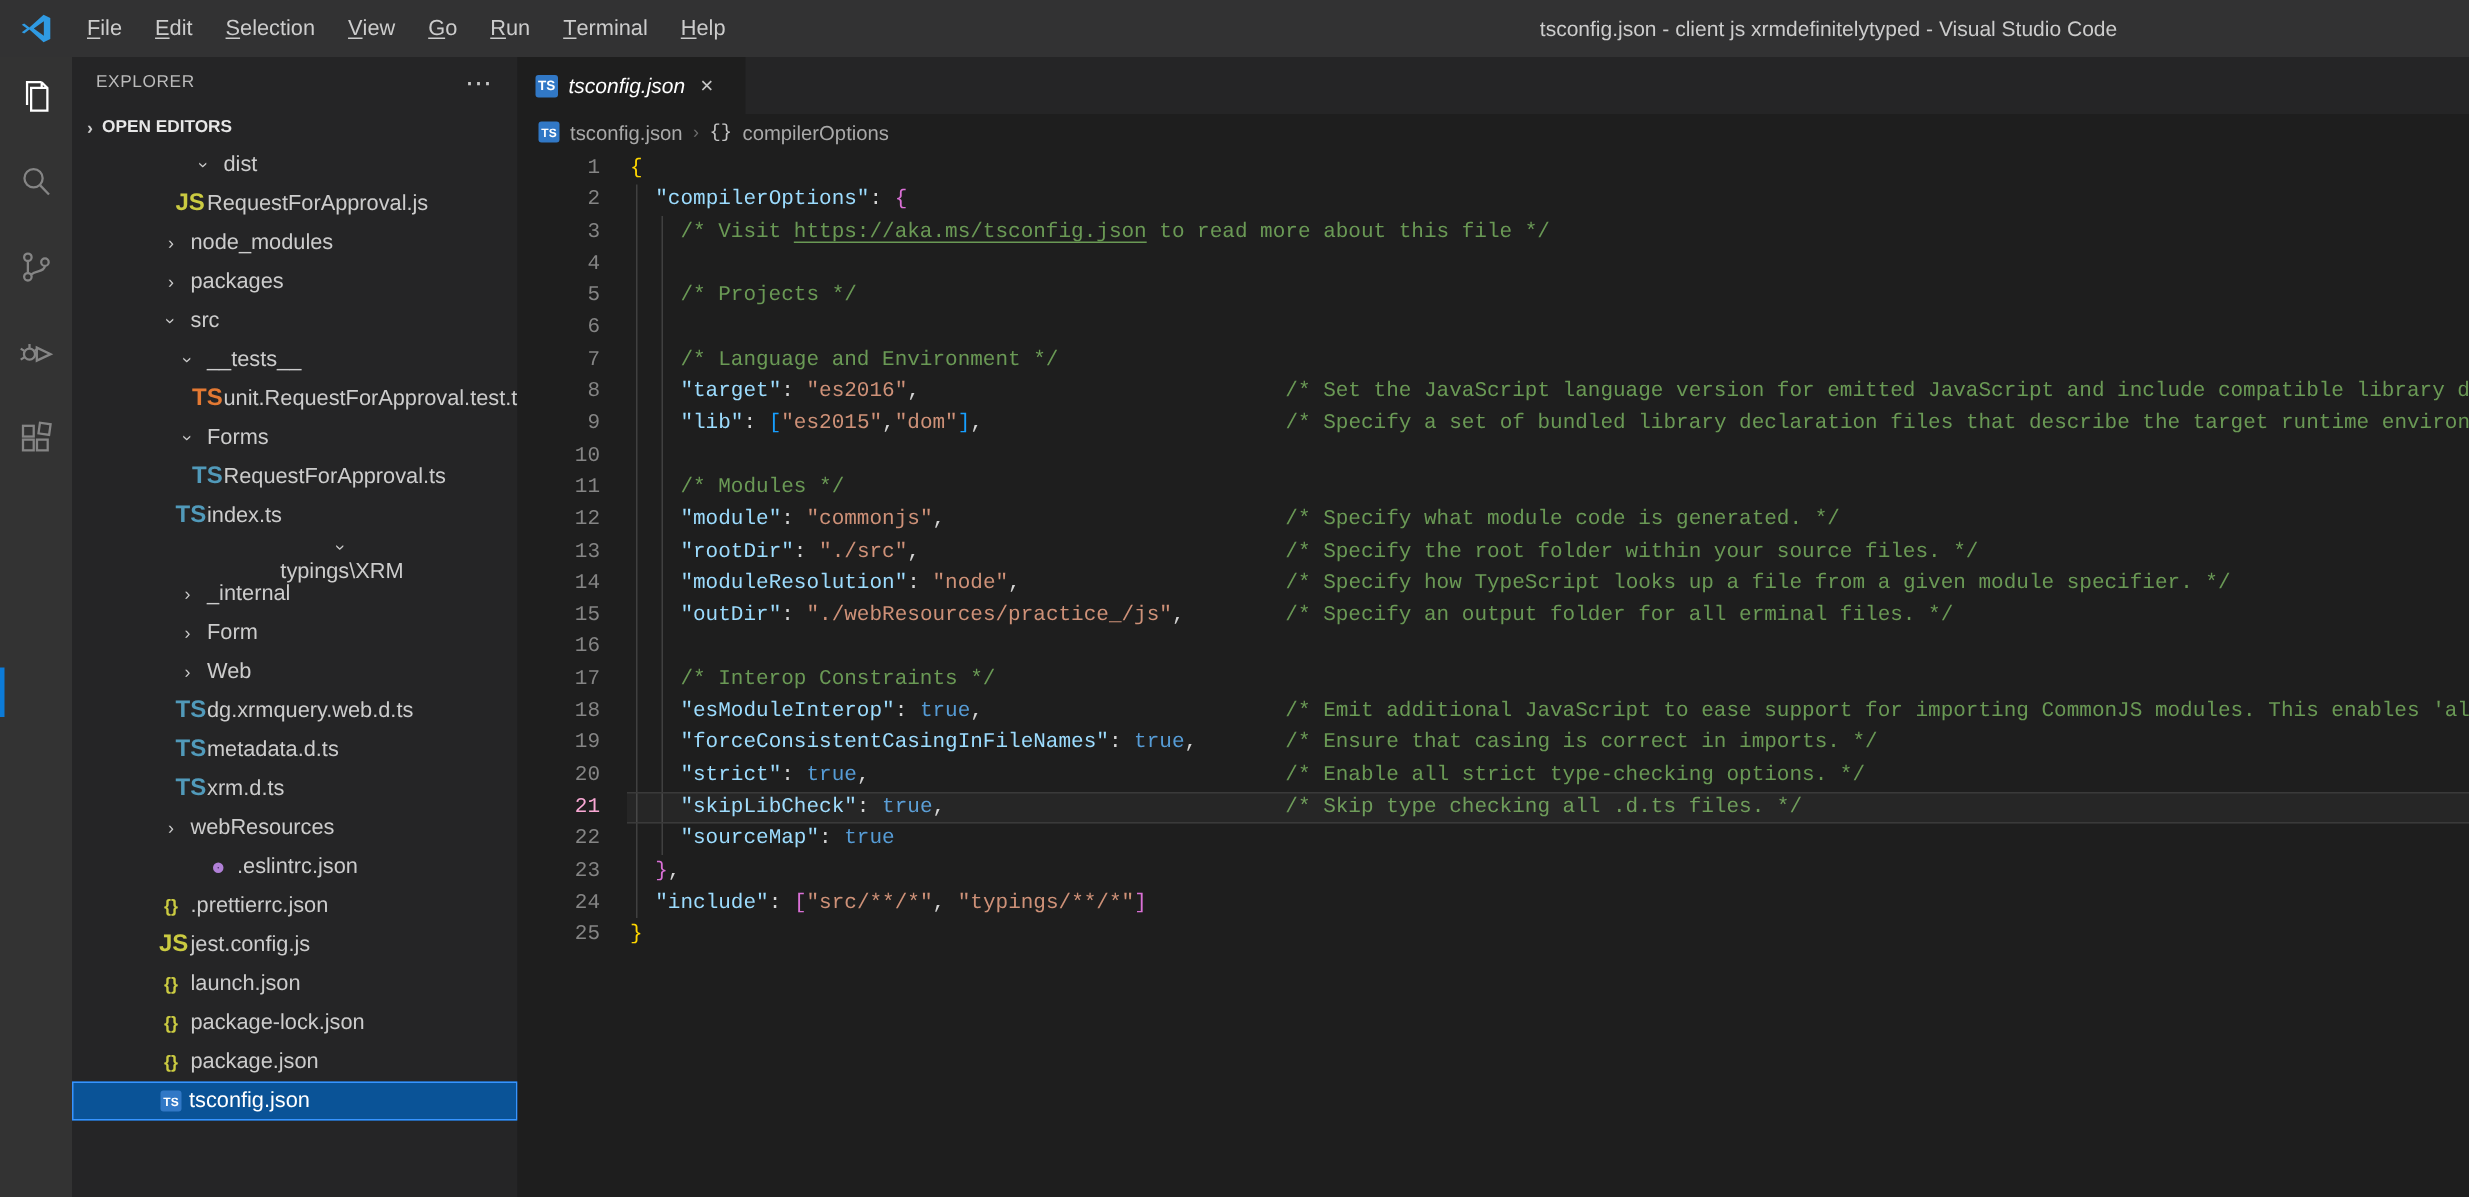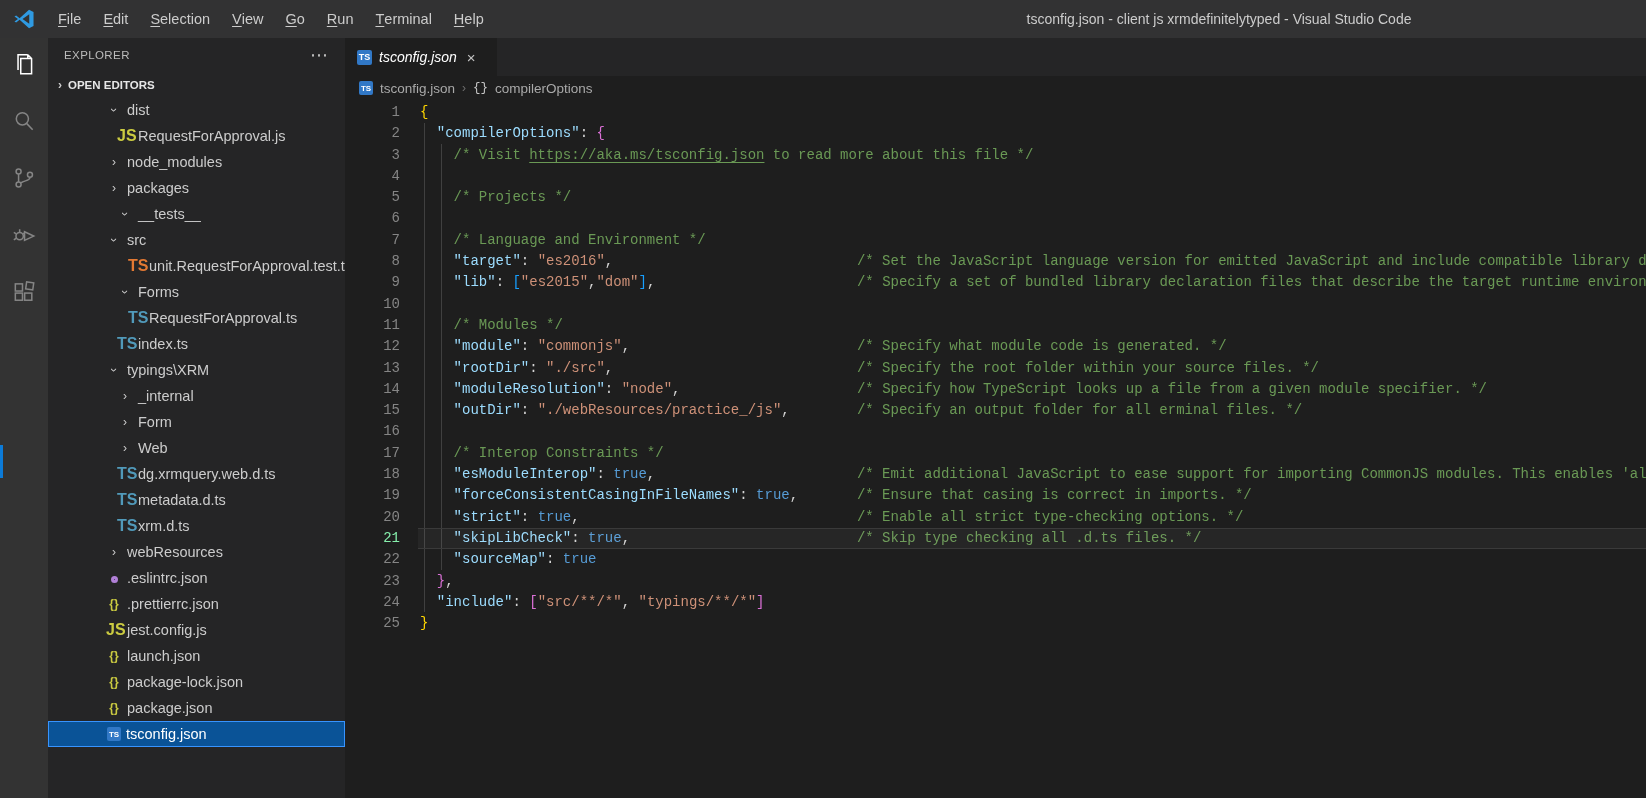--- a/index.html
+++ b/index.html
@@ -57,21 +57,21 @@
   .breadcrumb { height:24px; display:flex; align-items:center; padding-left:14px;
     color:#a9a9a9; font-size:13.5px; gap:7px; }
   .breadcrumb .sep { color:#6e6e6e; font-size:12px; }
   .breadcrumb .sym { color:#c5c5c5; font-family:"Liberation Mono",monospace; font-size:12.5px; }
 
   .codearea { position:relative; padding-top:2px; font-family:"Liberation Mono","DejaVu Sans Mono",monospace;
     font-size:14px; }
   .crow { height:21.3px; line-height:21.3px; white-space:pre; position:relative; }
   .ln { display:inline-block; width:55px; text-align:right; color:#858585; vertical-align:top; }
   .ctext { margin-left:20px; display:inline-block; vertical-align:top; }
-  .crow.current .ln { color:#86efac; }
+  .crow.current .ln { color:#f9a8d4; }
   .crow.current::after { content:""; position:absolute; left:73px; right:0; top:0; bottom:0;
     background:rgba(255,255,255,0.04); border-top:1px solid #3a3a3a; border-bottom:1px solid #3a3a3a; pointer-events:none; }
   .guide { position:absolute; width:1px; background:#404040; }
   .tk-key{color:#9cdcfe} .tk-str{color:#ce9178} .tk-kw{color:#569cd6} .tk-pun{color:#d4d4d4}
   .tk-com{color:#6a9955} .tk-comlink{color:#6a9955; text-decoration:underline; text-underline-offset:3px;}
   .tk-b1{color:#ffd700} .tk-b2{color:#da70d6} .tk-b3{color:#179fff}
 </style>
 </head>
 <body>
 
@@ -133,61 +133,61 @@
 <div class="sidebar">
   <div class="sb-title">
     <span>EXPLORER</span>
     <span class="more">⋯</span>
   </div>
   <div class="sb-section">
     <span class="chev">›</span>
     <span>OPEN EDITORS</span>
   </div>
   <div class="tree" id="tree">
-      <div class="trow" style="padding-left: 58px;">
+      <div class="trow" style="padding-left: 80px;">
         <span class="chev exp">›</span>
         <span class="lbl">dist</span>
       </div>
       <div class="trow" style="padding-left: 69px;">
         <span class="fi js">JS</span>
         <span class="lbl">RequestForApproval.js</span>
       </div>
       <div class="trow" style="padding-left: 58px;">
         <span class="chev">›</span>
         <span class="lbl">node_modules</span>
       </div>
       <div class="trow" style="padding-left: 58px;">
         <span class="chev">›</span>
         <span class="lbl">packages</span>
       </div>
+      <div class="trow" style="padding-left: 58px;">
+        <span class="chev exp">›</span>
+        <span class="lbl">src</span>
+      </div>
       <div class="trow" style="padding-left: 69px;">
         <span class="chev exp">›</span>
         <span class="lbl">__tests__</span>
-      </div>
-      <div class="trow" style="padding-left: 58px;">
-        <span class="chev exp">›</span>
-        <span class="lbl">src</span>
       </div>
       <div class="trow" style="padding-left: 80px;">
         <span class="fi tst">TS</span>
         <span class="lbl">unit.RequestForApproval.test.ts</span>
       </div>
       <div class="trow" style="padding-left: 69px;">
         <span class="chev exp">›</span>
         <span class="lbl">Forms</span>
       </div>
       <div class="trow" style="padding-left: 80px;">
         <span class="fi ts">TS</span>
         <span class="lbl">RequestForApproval.ts</span>
       </div>
       <div class="trow" style="padding-left: 69px;">
         <span class="fi ts">TS</span>
         <span class="lbl">index.ts</span>
       </div>
-      <div class="trow" style="padding-left: 58px;">
+      <div class="trow" style="padding-left: 58px; flex-direction: column;">
         <span class="chev exp">›</span>
         <span class="lbl">typings\XRM</span>
       </div>
       <div class="trow" style="padding-left: 69px;">
         <span class="chev">›</span>
         <span class="lbl">_internal</span>
       </div>
       <div class="trow" style="padding-left: 69px;">
         <span class="chev">›</span>
         <span class="lbl">Form</span>
@@ -205,21 +205,21 @@
         <span class="lbl">metadata.d.ts</span>
       </div>
       <div class="trow" style="padding-left: 69px;">
         <span class="fi ts">TS</span>
         <span class="lbl">xrm.d.ts</span>
       </div>
       <div class="trow" style="padding-left: 58px;">
         <span class="chev">›</span>
         <span class="lbl">webResources</span>
       </div>
-      <div class="trow" style="padding-left: 58px;">
+      <div class="trow" style="padding-left: 58px; margin-left: 31px;">
         <span class="fi eslint"><span class="eslint-dot"></span></span>
         <span class="lbl">.eslintrc.json</span>
       </div>
       <div class="trow" style="padding-left: 58px;">
         <span class="fi json">{}</span>
         <span class="lbl">.prettierrc.json</span>
       </div>
       <div class="trow" style="padding-left: 58px;">
         <span class="fi js">JS</span>
         <span class="lbl">jest.config.js</span>

